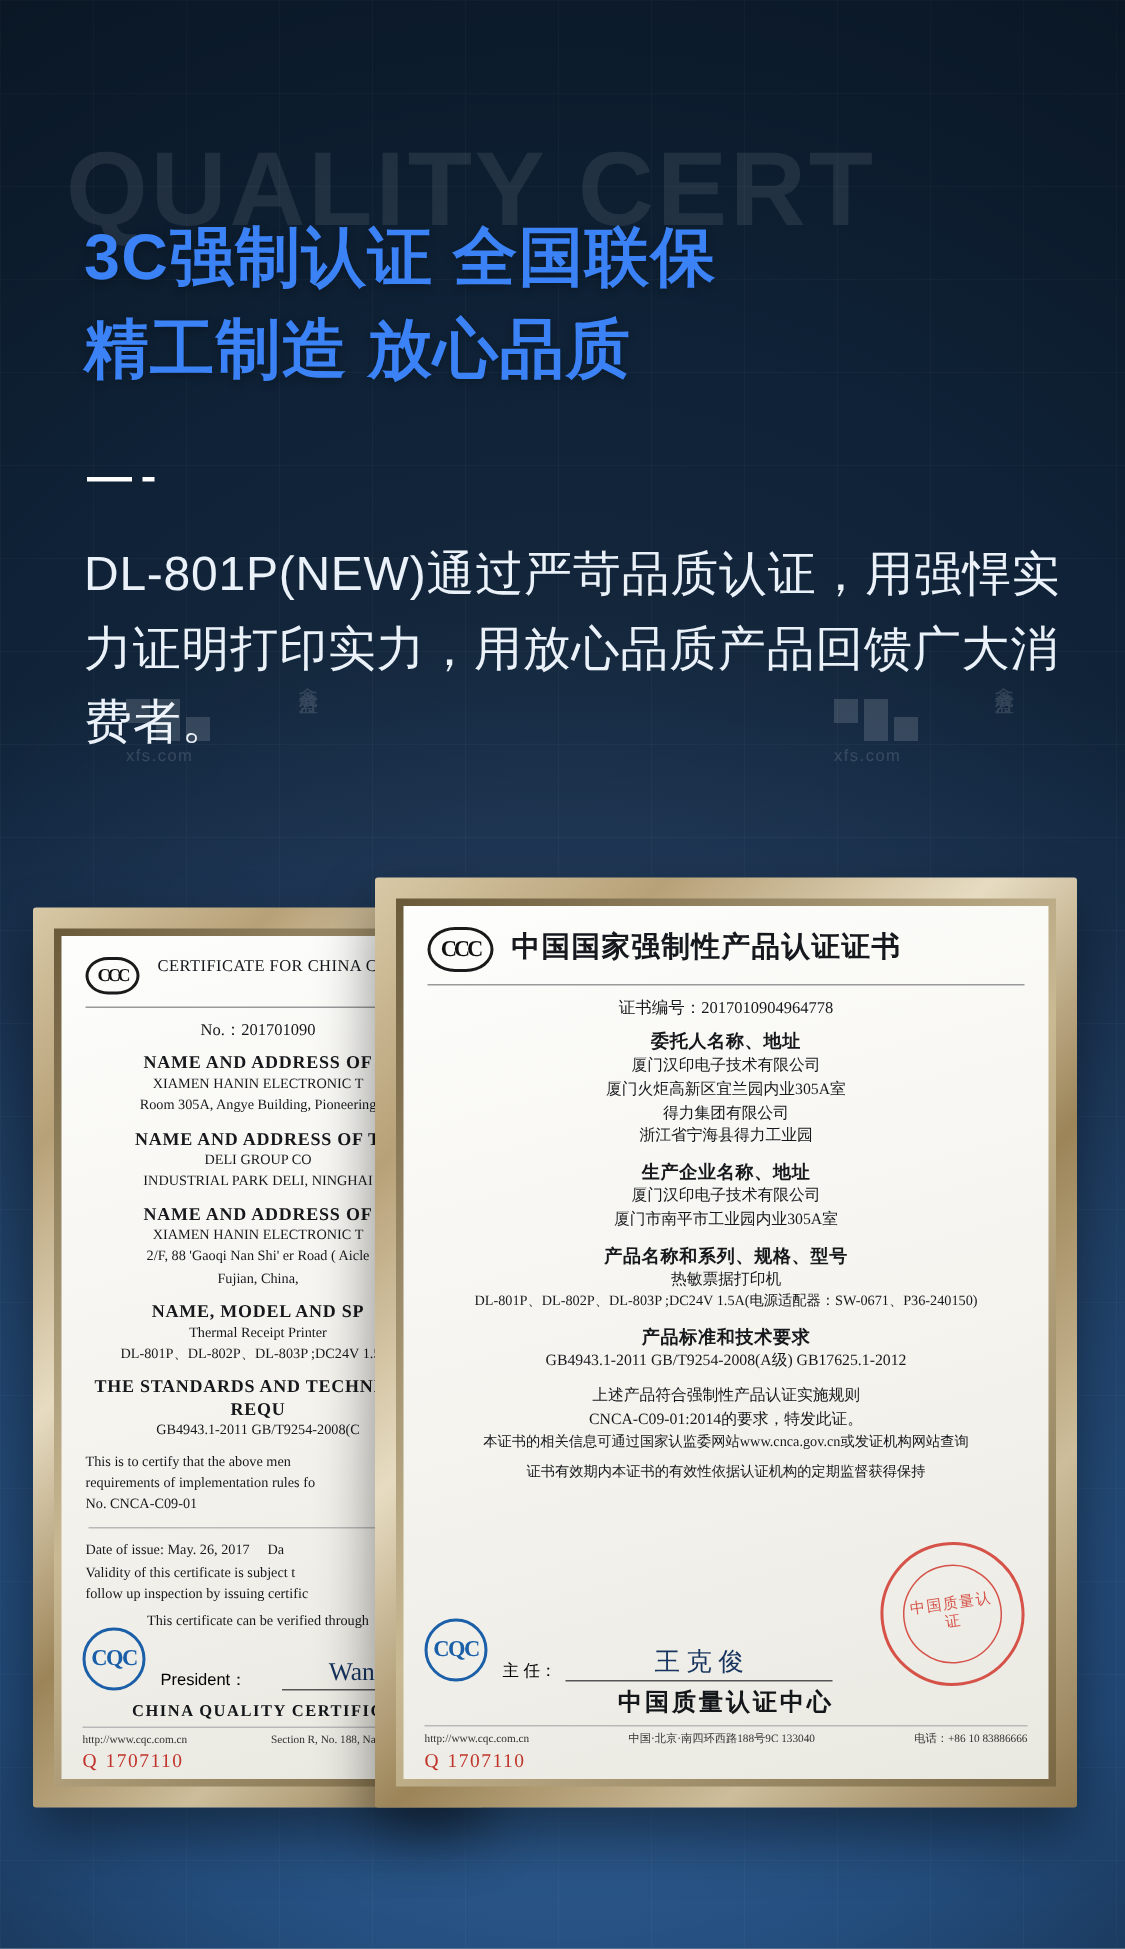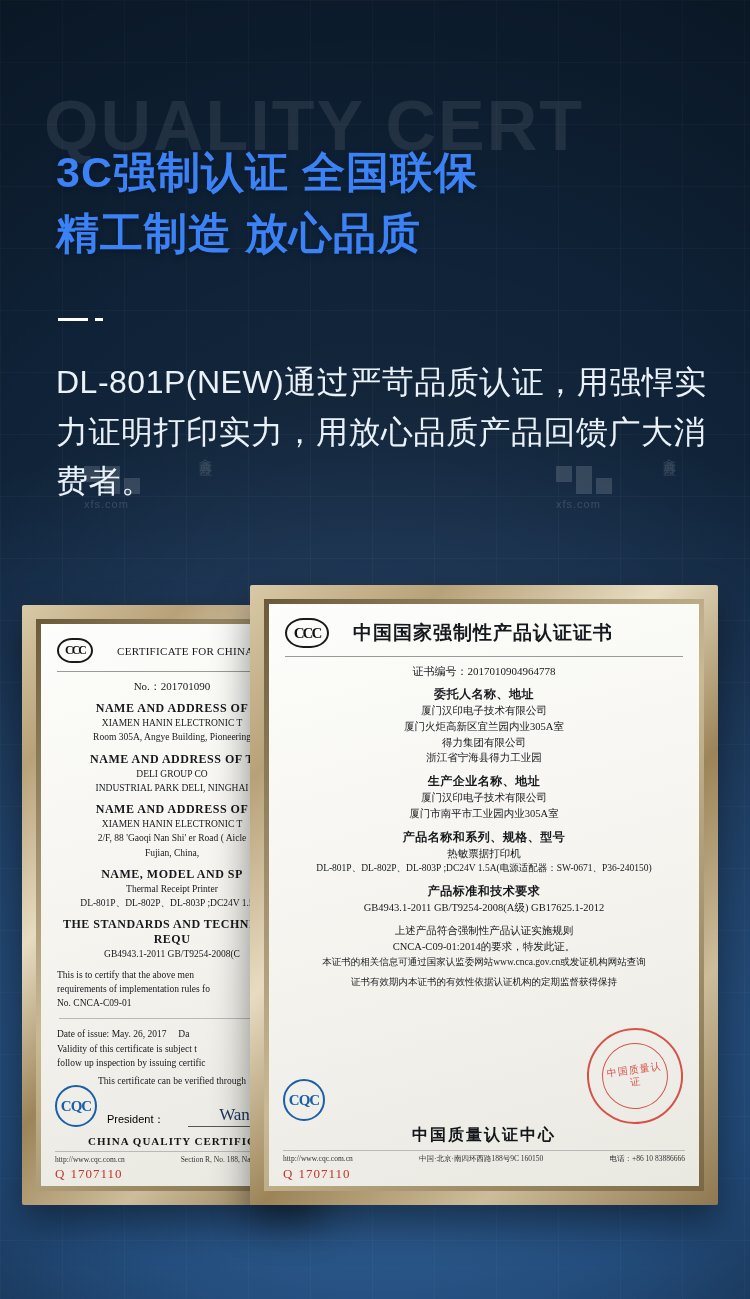--- a/index.html
+++ b/index.html
@@ -136,21 +136,21 @@
     border-radius: 50%/60%;
     display: flex; align-items: center; justify-content: center;
     font-size: 15px; font-weight: bold; letter-spacing: -2px;
     color: #111;
     font-family: "Liberation Serif", serif;
     flex: none;
   }
   .ccc.sm { width: 36px; height: 25px; font-size: 12px; }
 
   .cert-head {
-    display: flex; align-items: center; gap: 24px;
+    display: flex; gap: 12px;
     border-bottom: 1px solid #9a9a9a;
     padding-bottom: 8px;
   }
   .cert-title-cn {
     font-family: "Liberation Serif", serif;
     font-size: 19px; font-weight: bold; color: #15181c;
     letter-spacing: 1px;
   }
   .cert-title-en {
     font-family: "Liberation Serif", serif;
@@ -382,25 +382,29 @@
           <div class="f-val small" style="margin-top:6px;">证书有效期内本证书的有效性依据认证机构的定期监督获得保持</div>
         </div>
 
         <div class="stamp">
           <div class="inner">中国质量认证</div>
         </div>
 
         <div class="cert-foot">
           <div class="sign-line">
             <div class="cqc">CQC</div>
+            <div style="flex:1; display:flex; align-items:flex-end; gap:6px; max-width:220px;">
+              <span class="lbl">主 任：</span>
+              <span class="sig">王 克 俊</span>
+            </div>
           </div>
           <div class="center-cn">中国质量认证中心</div>
           <div class="tiny-row">
             <span>http://www.cqc.com.cn</span>
-            <span>中国·北京·南四环西路188号9C  160150</span>
+            <span>中国·北京·南四环西路188号9C  133040</span>
             <span>电话：+86 10 83886666</span>
           </div>
           <div style="display:flex; gap:5px; align-items:center; margin-top:2px;">
             <span class="serial">Q</span>
             <span class="serial">1707110</span>
           </div>
         </div>
 
       </div>
     </div>

